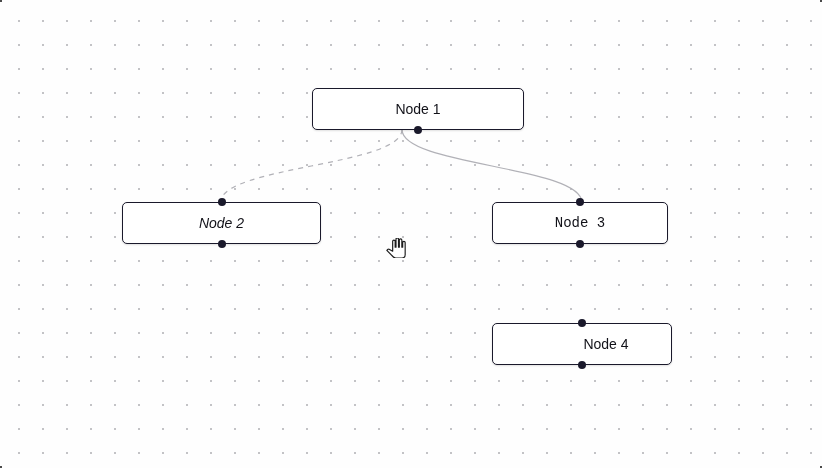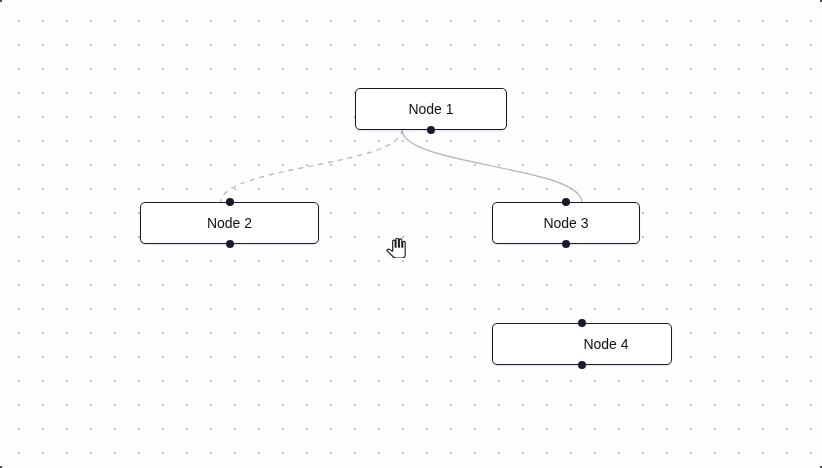--- a/index.html
+++ b/index.html
@@ -79,32 +79,32 @@
 </head>
 <body>
 
 <div class="canvas">
 
   <svg class="edge-layer" xmlns="http://www.w3.org/2000/svg">
     <path class="edge dashed" d="M402,129.5 C402,166 220.5,166 220.5,202.5"></path>
     <path class="edge" d="M402,129.5 C402,166 582,166 582,202.5"></path>
   </svg>
 
-  <div class="node" style="left: 312px; top: 88px; width: 152px; height: 42px; margin-left: 43px;">
+  <div class="node" style="left: 312px; top: 88px; width: 212px; height: 42px;">
     <span class="node-label">Node 1</span>
     <span class="handle handle-bottom"></span>
   </div>
 
-  <div class="node" style="left: 140px; top: 202px; width: 179px; height: 42px;">
+  <div class="node" style="left: 122px; top: 202px; width: 199px; height: 42px; font-style: italic;">
     <span class="handle handle-top"></span>
     <span class="node-label">Node 2</span>
     <span class="handle handle-bottom"></span>
   </div>
 
-  <div class="node" style="left: 492px; top: 202px; width: 148px; height: 42px;">
+  <div class="node" style="left: 492px; top: 202px; width: 176px; height: 42px; font-family: Liberation Mono, monospace;">
     <span class="handle handle-top"></span>
     <span class="node-label">Node 3</span>
     <span class="handle handle-bottom"></span>
   </div>
 
   <div class="node" style="left: 492px; top: 323px; width: 180px; height: 42px; padding-left: 48px;">
     <span class="handle handle-top"></span>
     <span class="node-label">Node 4</span>
     <span class="handle handle-bottom"></span>
   </div>

